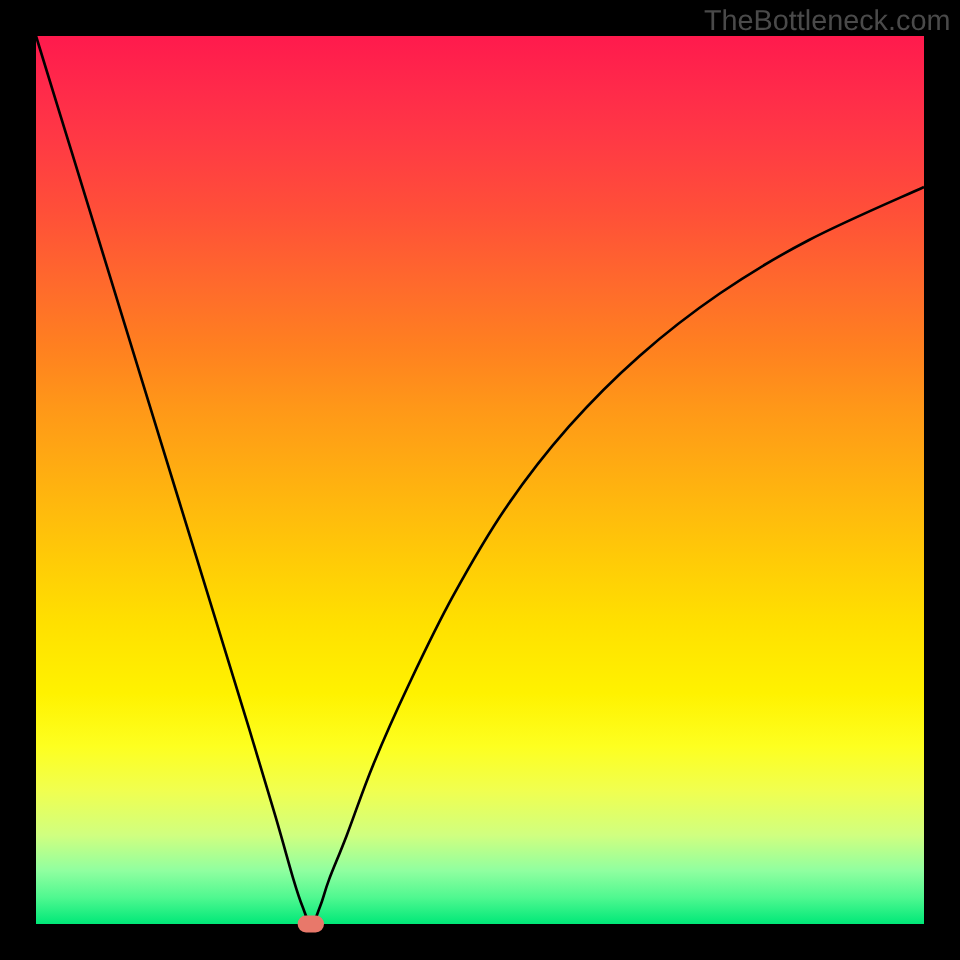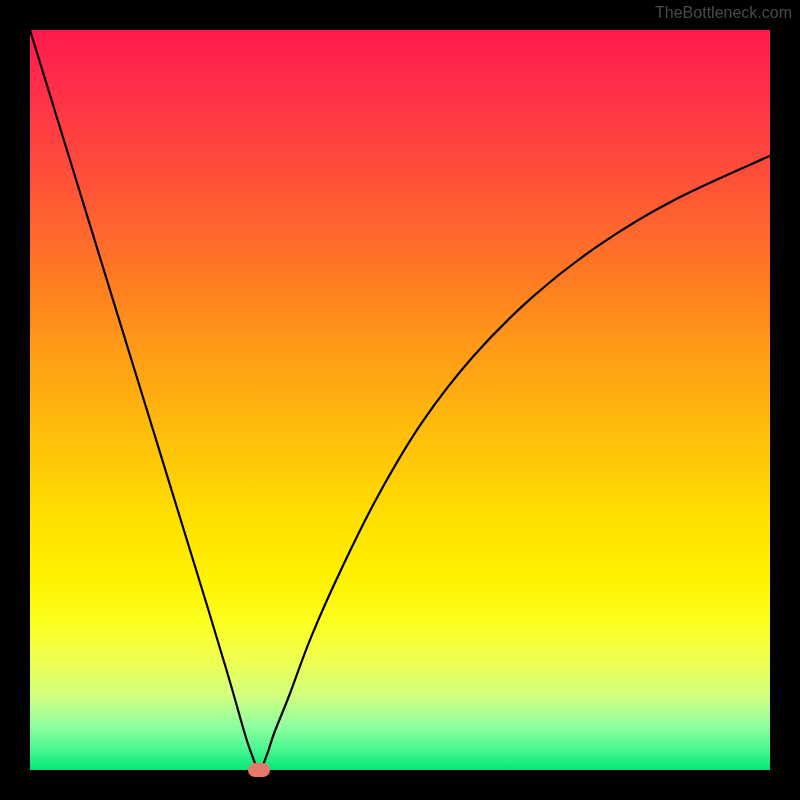--- a/index.html
+++ b/index.html
@@ -40,21 +40,21 @@
       #90ffa0 94%,
       #50f890 97%,
       #00e878 100%
     );
   }
   .watermark {
     position: absolute;
     top: 4px;
     right: 8px;
     color: #4a4a4a;
-    font-size: 16px;
+    font-size: 24px;
     font-weight: 500;
     z-index: 10;
   }
   svg.curve {
     position: absolute;
     left: 0;
     top: 0;
     width: 100%;
     height: 100%;
     overflow: visible;

